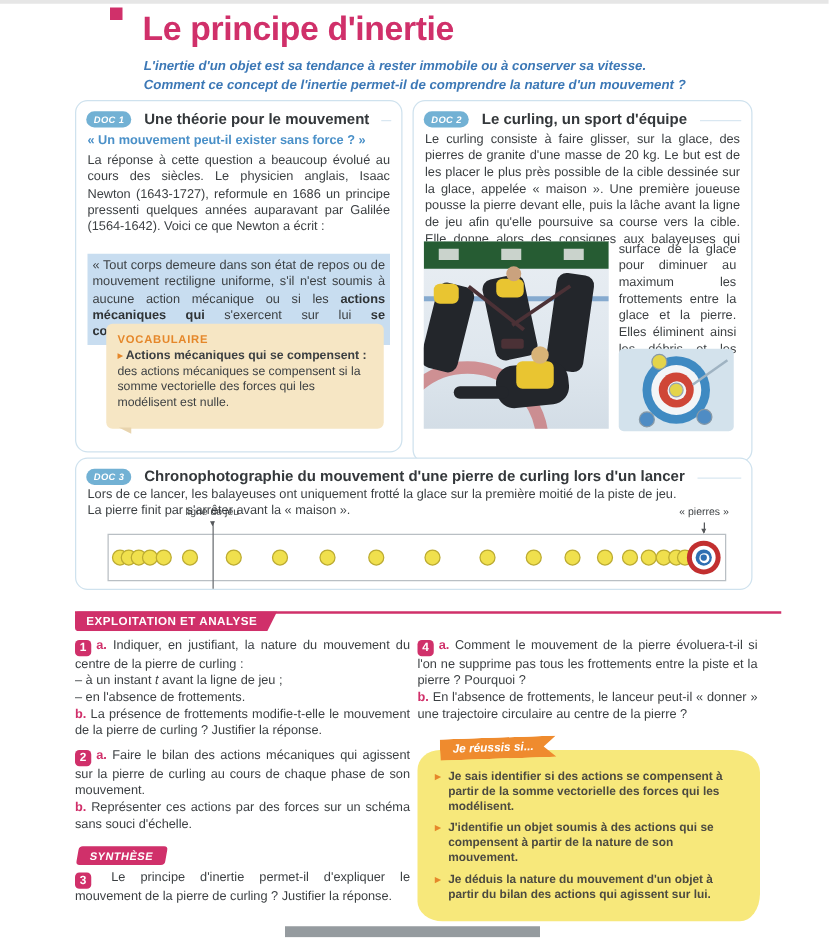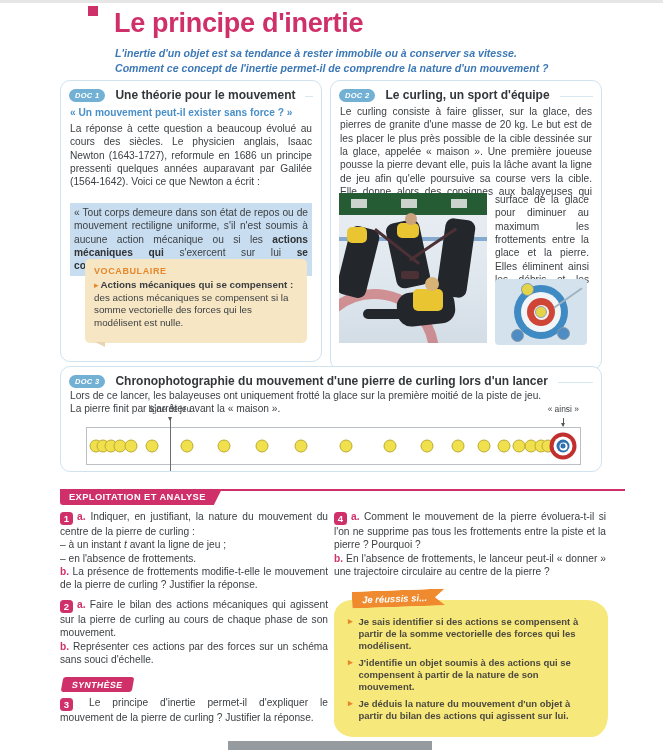--- a/index.html
+++ b/index.html
@@ -196,21 +196,21 @@
           <div class="stone" style="left: 61.5%; background: rgb(240, 224, 77);"></div>
           <div class="stone" style="left: 69%; background: rgb(240, 224, 77);"></div>
           <div class="stone" style="left: 75.3%; background: rgb(240, 224, 77);"></div>
           <div class="stone" style="left: 80.5%; background: rgb(240, 224, 77);"></div>
           <div class="stone" style="left: 84.6%; background: rgb(240, 224, 77);"></div>
           <div class="stone" style="left: 87.7%; background: rgb(240, 224, 77);"></div>
           <div class="stone" style="left: 90.1%; background: rgb(240, 224, 77);"></div>
           <div class="stone" style="left: 92%; background: rgb(240, 224, 77);"></div>
           <div class="stone" style="left: 93.5%; background: rgb(240, 224, 77);"></div>
         </div>
-      <div class="diagram-label" style="top: -24px; left: 96.6%;">« ainsi »</div>
+      <div class="diagram-label" style="top: -24px; left: 96.6%;">« pierres »</div>
       <div class="maison-arrow" style="left: 96.6%;"></div>
       <div class="target" style="left: 96.6%;">
         <div class="ring" style="width:27px;height:27px;background:#c22f2f;">
           <div class="ring" style="width:19px;height:19px;background:#fff;">
             <div class="ring" style="width:13px;height:13px;background:#2f6fb2;">
               <div class="ring" style="width:8px;height:8px;background:#fff;">
                 <div class="ring" style="width:4.5px;height:4.5px;background:#2f6fb2;"></div>
               </div>
             </div>
           </div>

